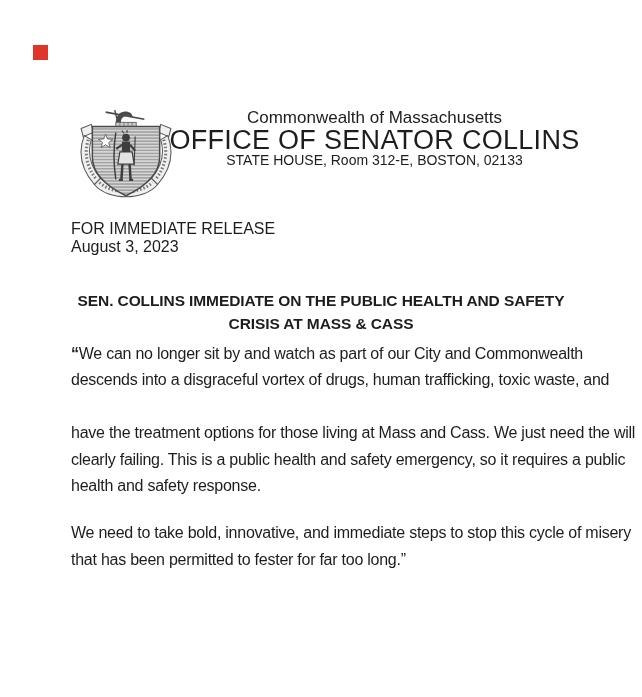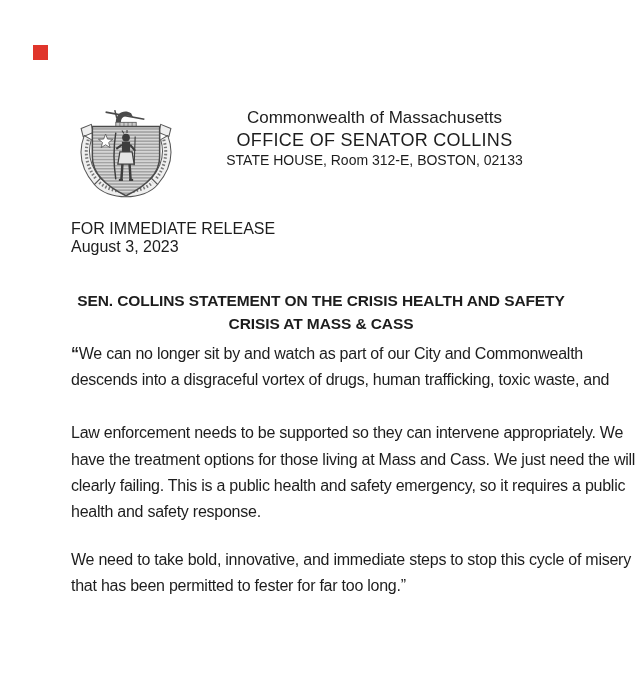--- a/index.html
+++ b/index.html
@@ -5,21 +5,21 @@
   html,body{margin:0;padding:0;background:#fff;}
   .page{
     position:relative;width:642px;height:668px;background:#fff;overflow:hidden;
     font-family:Liberation Sans, sans-serif;
     margin-top:38px;
   }
   .red-square{position:absolute;left:33px;top:7px;width:15px;height:15px;}
   .seal{position:absolute;left:75px;top:68px;width:102px;height:102px;}
   .letterhead{position:absolute;left:107px;top:70px;width:535px;text-align:center;}
   .lh-org{font-size:17px;line-height:20px;}
-  .lh-office{font-size:18px;line-height:24px;letter-spacing:.3px;}
+  .lh-office{font-size:27px;line-height:24px;letter-spacing:.3px;}
   .lh-address{font-size:14px;line-height:17px;}
   .release{position:absolute;left:71px;top:182px;font-size:16px;line-height:17.5px;}
   .headline{position:absolute;left:0;top:251px;width:642px;text-align:center;
     font-weight:bold;font-size:15.5px;line-height:23px;letter-spacing:-0.1px;}
   .body-text{position:absolute;left:71px;top:303px;font-size:16px;line-height:26.4px;letter-spacing:-0.25px;}
   .para{margin:0;}
   .para + .para{margin-top:26.4px;}
   .para.p3{margin-top:21px;}
   .tline{white-space:nowrap;}
   .lead-q{font-weight:bold;}
@@ -83,31 +83,30 @@
     <div class="lh-office">OFFICE OF SENATOR COLLINS</div>
     <div class="lh-address">STATE HOUSE, Room 312-E, BOSTON, 02133</div>
   </div>
 
   <div class="release">
     <div>FOR IMMEDIATE RELEASE</div>
     <div>August 3, 2023</div>
   </div>
 
   <div class="headline">
-    <div class="tline">SEN. COLLINS STATEMENT ON THE CRISIS HEALTH AND SAFETY</div>
+    <div class="tline">SEN. COLLINS IMMEDIATE ON THE PUBLIC HEALTH AND SAFETY</div>
     <div class="tline">CRISIS AT MASS &amp; CASS</div>
   </div>
 
   <div class="body-text">
     <div class="para p1">
       <div class="tline"><span class="lead-q">“</span><span>We can no longer sit by and watch as part of our City and Commonwealth</span></div>
       <div class="tline">descends into a disgraceful vortex of drugs, human trafficking, toxic waste, and</div>
     </div>
     <div class="para p2">
-      <div class="tline">Law enforcement needs to be supported so they can intervene appropriately. We</div>
       <div class="tline">have the treatment options for those living at Mass and Cass. We just need the will</div>
       <div class="tline">clearly failing. This is a public health and safety emergency, so it requires a public</div>
       <div class="tline">health and safety response.</div>
     </div>
     <div class="para p3">
       <div class="tline">We need to take bold, innovative, and immediate steps to stop this cycle of misery</div>
       <div class="tline">that has been permitted to fester for far too long.”</div>
     </div>
   </div>
 

